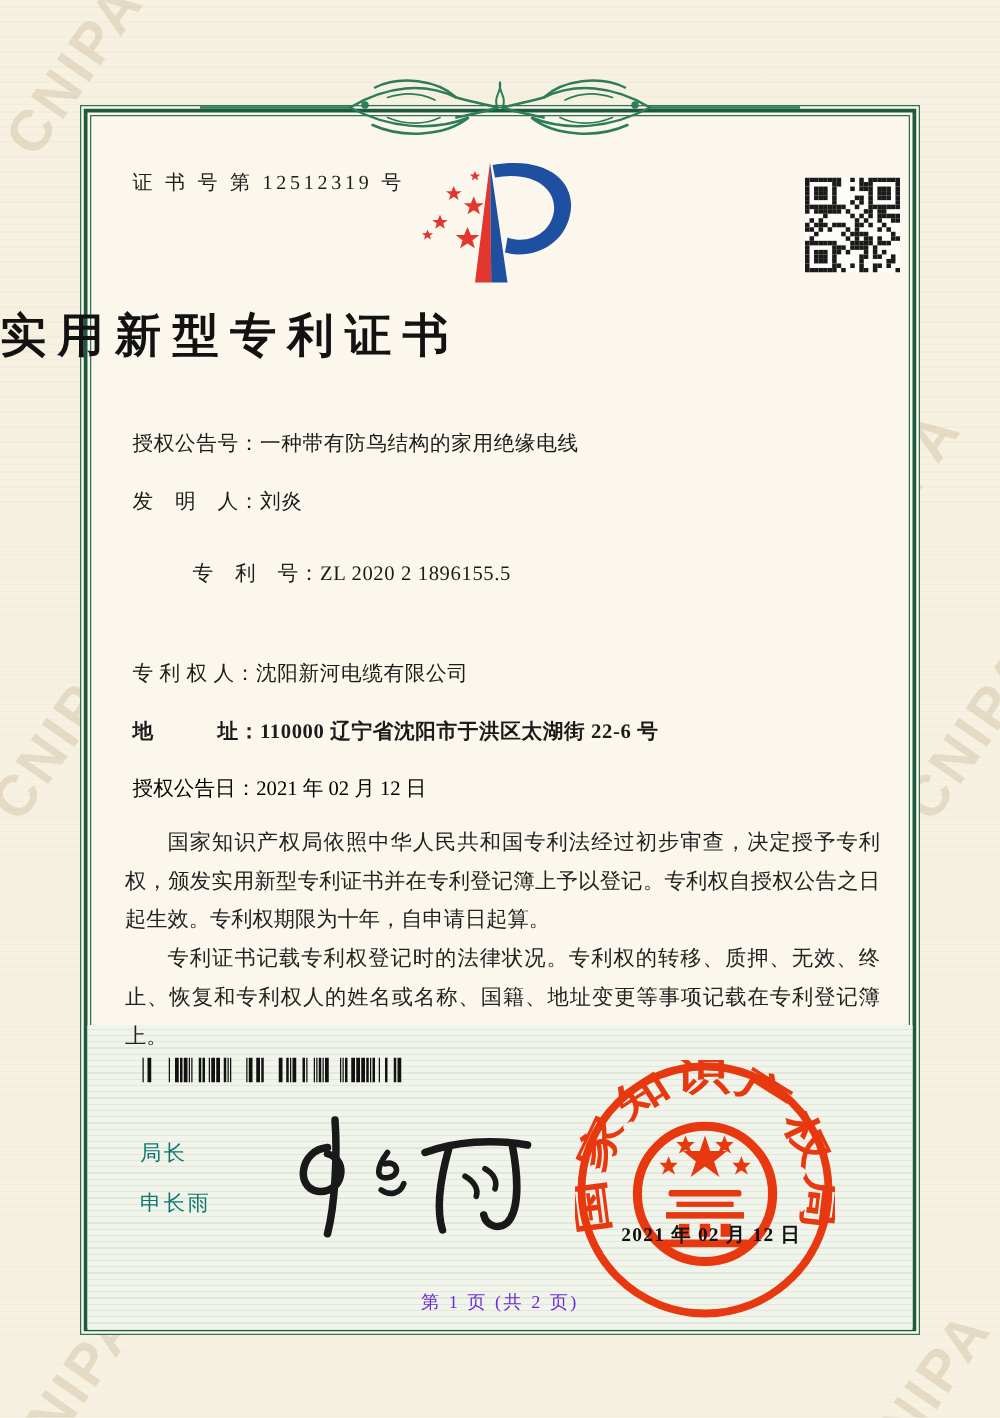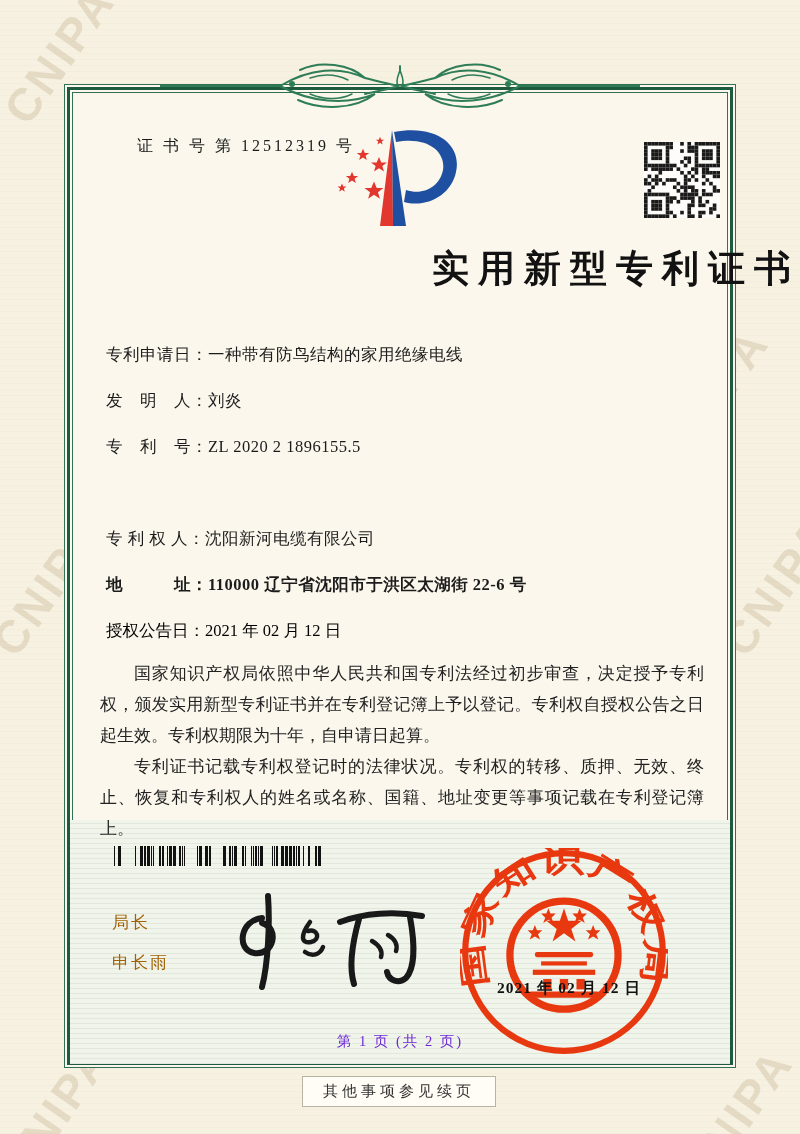--- a/index.html
+++ b/index.html
@@ -26,40 +26,40 @@
   .content{ position:absolute; inset:0; z-index:3; }
 
   
   .wave-band{ position:absolute; left:70px; top:820px; width:660px; height:244px;
     background:#f1f4ea;
     background-image:repeating-linear-gradient(0deg, rgba(110,150,120,.13) 0 1px, transparent 1px 5px);
     z-index:2; }
 
   .top-ornament{ position:absolute; left:160px; top:56px; width:480px; height:58px; z-index:4; }
 
-  .cert-no{ position:absolute; left:106px; top:136px; font-size:16px; letter-spacing:3px; color:#1c1c1c; z-index:4;margin-left:31px;}
+  .cert-no{ position:absolute; left:106px; top:136px; font-size:16px; letter-spacing:3px; color:#1c1c1c; z-index:4;}
 
   .logo{ position:absolute; left:330px; top:128px; width:150px; height:102px; z-index:4;}
   .qr{ position:absolute; left:644px; top:142px; width:76px; height:76px; background:#fdfcf8; z-index:4;}
 
-  .title{ position:absolute; left:0; top:244px; width:800px; text-align:right;
+  .title{ position:absolute; left:0; top:244px; width:800px; text-align:left;
     font-size:37px; font-weight:bold; letter-spacing:9px; color:#121212; z-index:4;}
 
   .field{ position:absolute; left:106px; font-size:16.5px; color:#1b1b1b; letter-spacing:.5px; z-index:4; white-space:nowrap;}
-  .f0{top:344px;} .f1{top:390px;} .f2{top:436px;} .f3{top:482px;} .f4{top:528px;text-align:center;} .f5{top:574px;font-weight:bold;}
+  .f0{top:344px;} .f1{top:390px;} .f2{top:448px;margin-left:48px;} .f3{top:482px;} .f4{top:528px;text-align:center;} .f5{top:574px;font-weight:bold;}
   .grant-date{ position:absolute; left:106px; top:620px; font-size:16.5px; z-index:4; white-space:nowrap;text-align:center;}
   .grant-no{ position:absolute; left:420px; top:620px; font-size:16.5px; z-index:4; white-space:nowrap;}
 
   .body-text{ position:absolute; left:100px; top:658px; width:604px; z-index:4;
     font-size:17px; line-height:31px; color:#222; text-align:justify;}
   .body-text p{ text-indent:2em; }
 
   .barcode{ position:absolute; left:110px; top:846px; width:212px; height:20px; z-index:4; }
 
-  .officer{ position:absolute; left:112px; top:903px; z-index:4; font-size:17px; color:#a16207;
+  .officer{ position:absolute; left:112px; top:903px; z-index:4; font-size:17px; color:#0f766e;
     font-family:"Liberation Sans","DejaVu Sans",sans-serif; line-height:40px; letter-spacing:2px;}
   .signature{ position:absolute; left:222px; top:886px; width:215px; height:105px; z-index:5;}
 
   .seal{ position:absolute; left:460px; top:848px; width:208px; height:208px; z-index:4;}
   .seal-date{ position:absolute; left:474px; top:978px; width:190px; text-align:center; z-index:6;
     font-size:15.5px; font-weight:bold; letter-spacing:1px; color:#111;}
 
   .page-no{ position:absolute; left:0; top:1032px; width:800px; text-align:center;
     font-size:14.5px; letter-spacing:2px; color:#6d28d9; z-index:4;}
 
@@ -349,21 +349,21 @@
         <rect x="6" y="20" width="1" height="1" fill="#1a1a1a"></rect>
         <rect x="8" y="20" width="1" height="1" fill="#1a1a1a"></rect>
         <rect x="12" y="20" width="1" height="1" fill="#1a1a1a"></rect>
         <rect x="13" y="20" width="1" height="1" fill="#1a1a1a"></rect>
         <rect x="15" y="20" width="1" height="1" fill="#1a1a1a"></rect>
         <rect x="20" y="20" width="1" height="1" fill="#1a1a1a"></rect>
       </svg>
 
     <div class="title">实用新型专利证书</div>
 
-    <div class="field f0"><span>专利申请日：</span><span>一种带有防鸟结构的家用绝缘电线</span></div>
+    <div class="field f0"><span>授权公告号：</span><span>一种带有防鸟结构的家用绝缘电线</span></div>
     <div class="field f1"><span>发　明　人：</span><span>刘炎</span></div>
     <div class="field f2"><span>专　利　号：</span><span>ZL 2020 2 1896155.5</span></div>
     <div class="field f4"><span>专 利 权 人：</span><span>沈阳新河电缆有限公司</span></div>
     <div class="field f5"><span>地　　　址：</span><span>110000  辽宁省沈阳市于洪区太湖街 22-6 号</span></div>
 
     <div class="grant-date"><span>授权公告日：</span><span>2021 年 02 月 12 日</span></div>
 
     <div class="body-text">
       <p>国家知识产权局依照中华人民共和国专利法经过初步审查，决定授予专利权，颁发实用新型专利证书并在专利登记簿上予以登记。专利权自授权公告之日起生效。专利权期限为十年，自申请日起算。</p>
       <p>专利证书记载专利权登记时的法律状况。专利权的转移、质押、无效、终止、恢复和专利权人的姓名或名称、国籍、地址变更等事项记载在专利登记簿上。</p>
@@ -459,16 +459,15 @@
           <rect x="96" y="126" width="8" height="10"></rect>
           <rect x="112" y="126" width="8" height="10"></rect>
           <rect x="66" y="138" width="68" height="6" rx="2"></rect>
         </g>
       </g>
     </svg>
     <div class="seal-date">2021 年 02 月 12 日</div>
 
     <div class="page-no">第 1 页 (共 2 页)</div>
 
-    <div class="footer-note">其他事项参见续页</div>
 
   </div>
 </div>
 
 </body></html>

